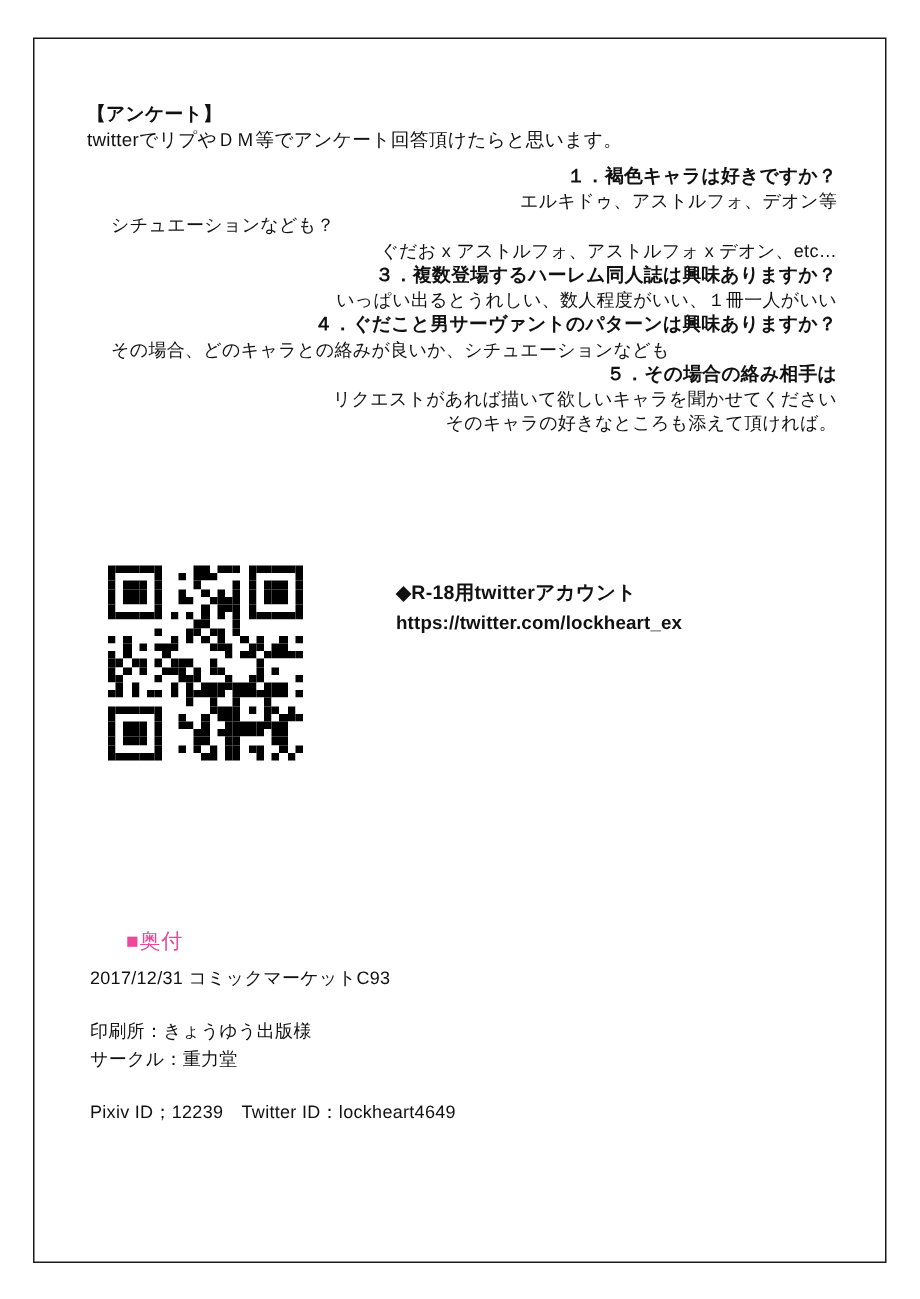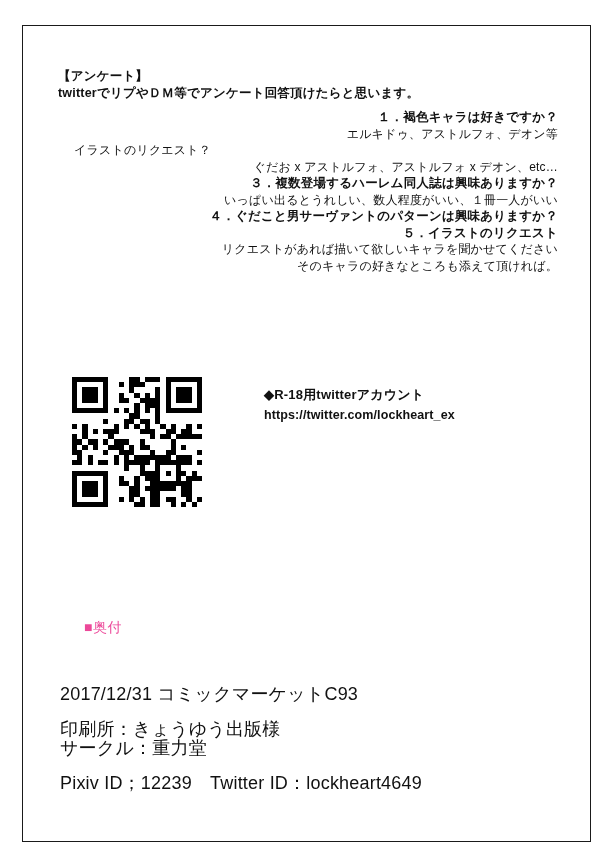--- a/index.html
+++ b/index.html
@@ -49,21 +49,21 @@
     line-height: 16.5px;
     letter-spacing: 0.2px;
   }
   .survey .line {
     white-space: pre;
   }
   .survey .head {
     font-weight: bold;
   }
   .survey .bold {
-    font-weight: bold;
+    font-weight: normal;
   }
   .survey .gap {
     height: 8px;
   }
   .survey .item {
     font-weight: bold;
     text-align: right;
   }
   .survey .sub {
     font-weight: normal;
@@ -119,23 +119,23 @@
     left: 84px;
     top: 619px;
     font-size: 14px;
     font-weight: normal;
     color: #ec4899;
     letter-spacing: 0.5px;
   }
   .colophon {
     position: absolute;
     left: 60px;
-    top: 685px;
+    top: 643px;
     color: #111111;
-    font-size: 18px;
+    font-size: 12px;
     line-height: 19px;
     letter-spacing: 0.2px;
   }
   .colophon .blk { margin-bottom: 16px; }
   .colophon .blk:last-child { margin-bottom: 0; }
   .nowrap { white-space: pre; }
 </style>
 </head>
 <body>
 
@@ -148,35 +148,36 @@
       <div class="line head">【アンケート】</div>
       <div class="line bold">twitterでリプやＤＭ等でアンケート回答頂けたらと思います。</div>
       <div class="gap"></div>
 
       <div>
         <div class="line item"><span>１．</span><span>褐色キャラは好きですか？</span></div>
       </div>
 
       <div>
         <div class="line sub indent2">エルキドゥ、アストルフォ、デオン等</div>
-        <div class="line sub indent1">イラストのリクエスト？</div>
+        <div class="line sub indent1">シチュエーションなども？</div>
         <div class="line sub indent2">ぐだお x アストルフォ、アストルフォ x デオン、etc…</div>
       </div>
 
       <div>
         <div class="line item"><span>３．</span><span>複数登場するハーレム同人誌は興味ありますか？</span></div>
         <div class="line sub indent2">いっぱい出るとうれしい、数人程度がいい、１冊一人がいい</div>
       </div>
 
       <div>
         <div class="line item"><span>４．</span><span>ぐだこと男サーヴァントのパターンは興味ありますか？</span></div>
+        <div class="line sub indent1">その場合、どのキャラとの絡みが良いか、シチュエーションなども</div>
       </div>
 
       <div>
-        <div class="line item"><span>５．</span><span>イラストのリクエスト</span></div>
+        <div class="line item"><span>５．</span><span>その場合の絡み相手は</span></div>
         <div class="line sub indent2">リクエストがあれば描いて欲しいキャラを聞かせてください</div>
         <div class="line sub indent2">そのキャラの好きなところも添えて頂ければ。</div>
       </div>
     </div>
 
     <div class="qr-wrap">
       <div class="qr" id="qr">
           <i class="on"></i>
           <i class="on"></i>
           <i class="on"></i>

